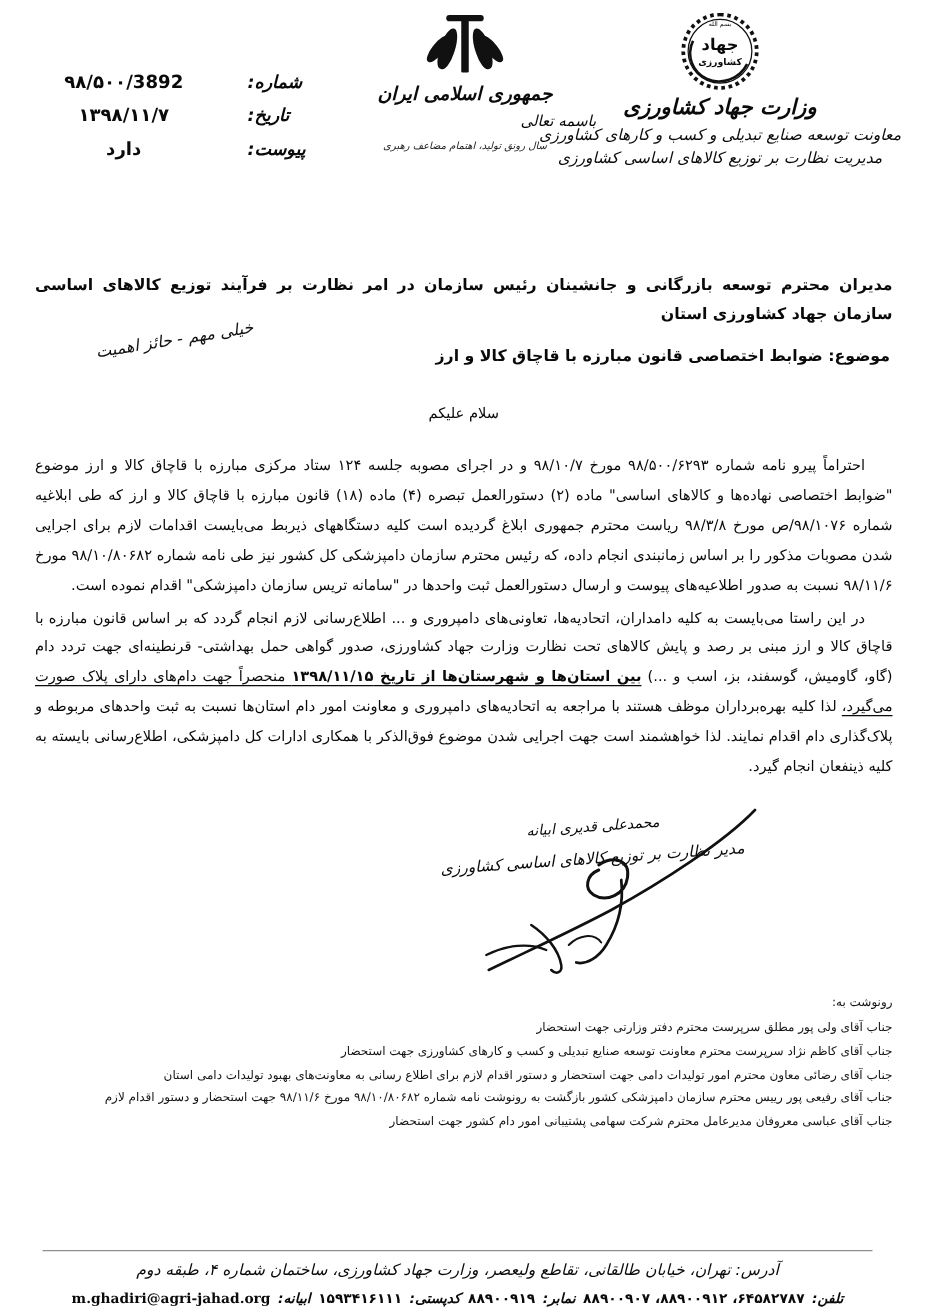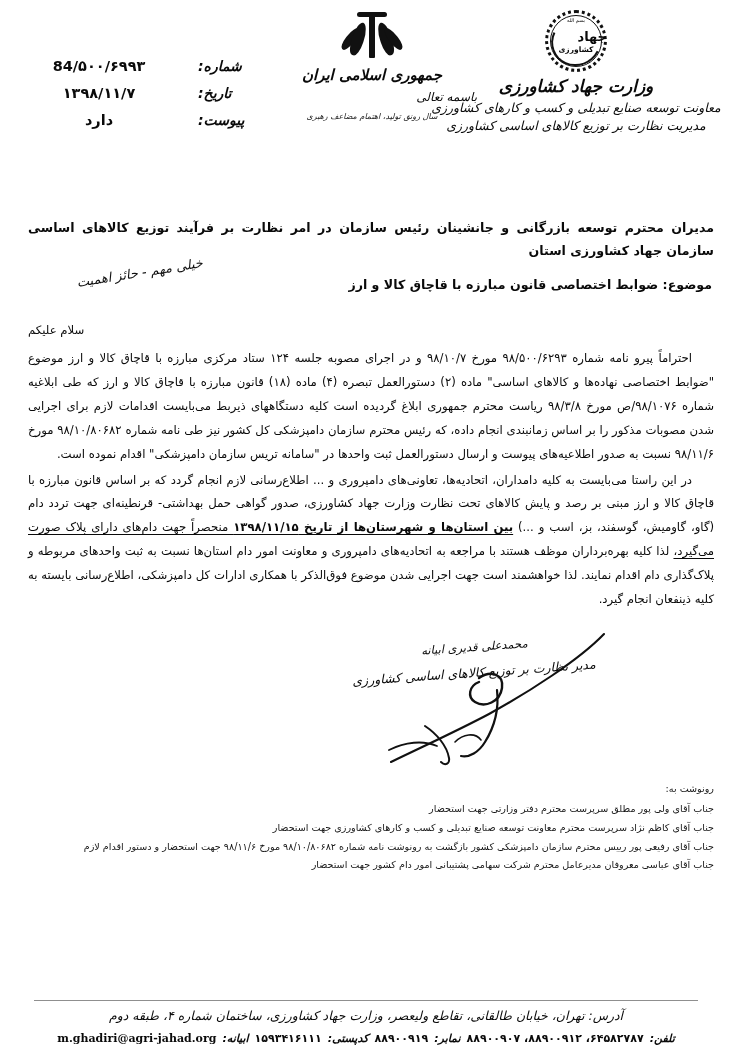--- a/index.html
+++ b/index.html
@@ -66,21 +66,20 @@
     border-right-color: transparent;
     transform: rotate(-20deg);
   }
   .emblem-jahad .jtxt {
     position: absolute;
     left: 0; right: 0;
     top: 19px;
     font-size: 13px;
     font-weight: bold;
     letter-spacing: -0.5px;
-    text-align: right;
   }
   .emblem-jahad .jtxt2 {
     position: absolute;
     left: 0; right: 0;
     top: 35px;
     font-size: 7.5px;
     font-weight: bold;
   }
   .emblem-jahad .jtxt0 {
     position: absolute;
@@ -240,22 +239,22 @@
     color: #111;
   }
 
   
   .body-block {
     margin: 16px 30px 0 28px;
     font-size: 11.7px;
     line-height: 2.05;
   }
   .salam {
-    text-align: left;
-    margin-bottom: 4px;
+    text-align: center;
+    margin-bottom: 18px;
   }
   .para {
     text-align: justify;
     text-align-last: right;
     text-indent: 22px;
     margin: 0 0 2px 0;
   }
   .emph {
     font-weight: bold;
     text-decoration: underline;
@@ -389,21 +388,21 @@
         <div class="tashdid"></div>
       </div>
       <div class="jomhouri">جمهوری اسلامی ایران</div>
       <div class="basmeh">باسمه تعالی</div>
       <div class="shoar">سال رونق تولید، اهتمام مضاعف رهبری</div>
     </div>
 
     <div class="hdr-left">
       <div class="meta-row">
         <div class="meta-label">شماره:</div>
-        <div class="meta-value">84/۵۰۰/۶۹۹۳</div>
+        <div class="meta-value">۹۸/۵۰۰/3892</div>
       </div>
       <div class="meta-row">
         <div class="meta-label">تاریخ:</div>
         <div class="meta-value">۱۳۹۸/۱۱/۷</div>
       </div>
       <div class="meta-row">
         <div class="meta-label">پیوست:</div>
         <div class="meta-value">دارد</div>
       </div>
     </div>
@@ -448,20 +447,21 @@
       <path d="M96 96 C108 104, 118 116, 120 128 C121 134, 116 136, 112 132" stroke="#111" stroke-width="2" stroke-linecap="round"></path>
       <path d="M60 120 C76 112, 94 110, 108 116" stroke="#111" stroke-width="1.8" stroke-linecap="round"></path>
       <path d="M126 112 C134 104, 146 102, 152 110" stroke="#111" stroke-width="1.6" stroke-linecap="round"></path>
     </svg>
   </div>
 
   <div class="cc-block">
     <div class="cc-title">رونوشت به:</div>
     <div>جناب آقای ولی پور مطلق سرپرست محترم دفتر وزارتی جهت استحضار</div>
     <div>جناب آقای کاظم نژاد سرپرست محترم معاونت توسعه صنایع تبدیلی و کسب و کارهای کشاورزی جهت استحضار</div>
+    <div>جناب آقای رضائی معاون محترم امور تولیدات دامی جهت استحضار و دستور اقدام لازم برای اطلاع رسانی به معاونت‌های بهبود تولیدات دامی استان</div>
     <div>جناب آقای رفیعی پور رییس محترم سازمان دامپزشکی کشور بازگشت به رونوشت نامه شماره ۹۸/۱۰/۸۰۶۸۲ مورخ ۹۸/۱۱/۶ جهت استحضار و دستور اقدام لازم</div>
     <div>جناب آقای عباسی معروفان مدیرعامل محترم شرکت سهامی پشتیبانی امور دام کشور جهت استحضار</div>
   </div>
 
   <div class="footer">
     <div class="footer-sep"></div>
     <div class="footer-address">آدرس: تهران، خیابان طالقانی، تقاطع ولیعصر، وزارت جهاد کشاورزی، ساختمان شماره ۴، طبقه دوم</div>
     <div class="footer-contact">
       <span class="fc-label">تلفن:</span>
       <span class="fc-val">۶۴۵۸۲۷۸۷، ۸۸۹۰۰۹۱۲، ۸۸۹۰۰۹۰۷</span>

